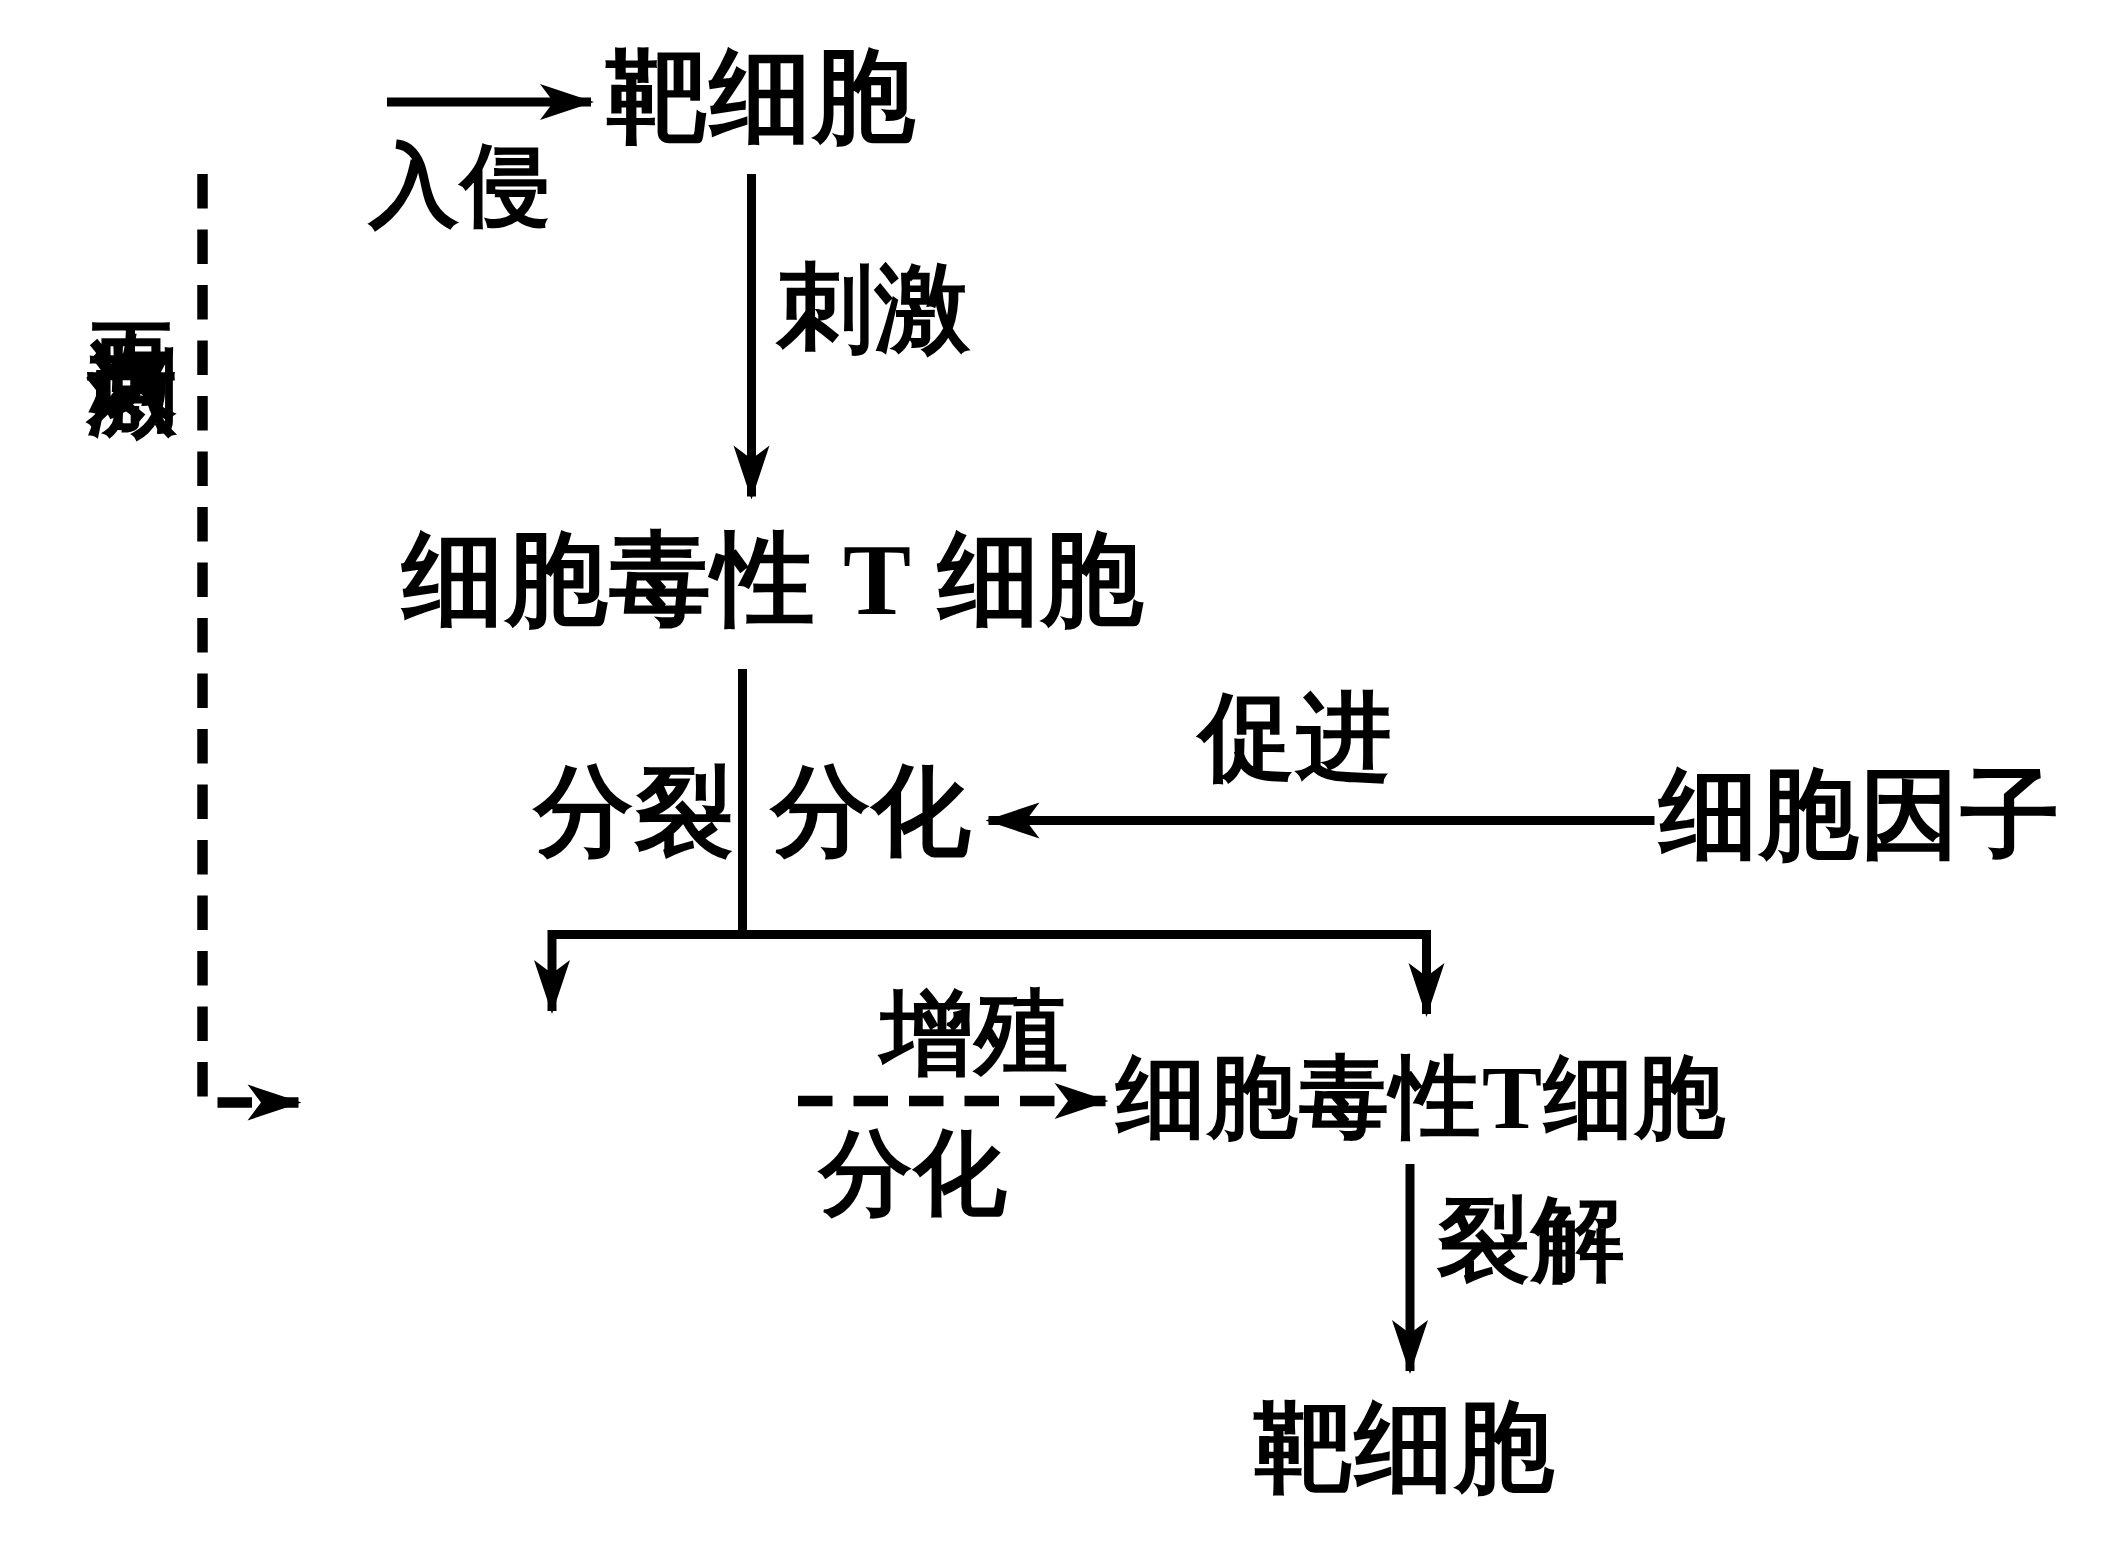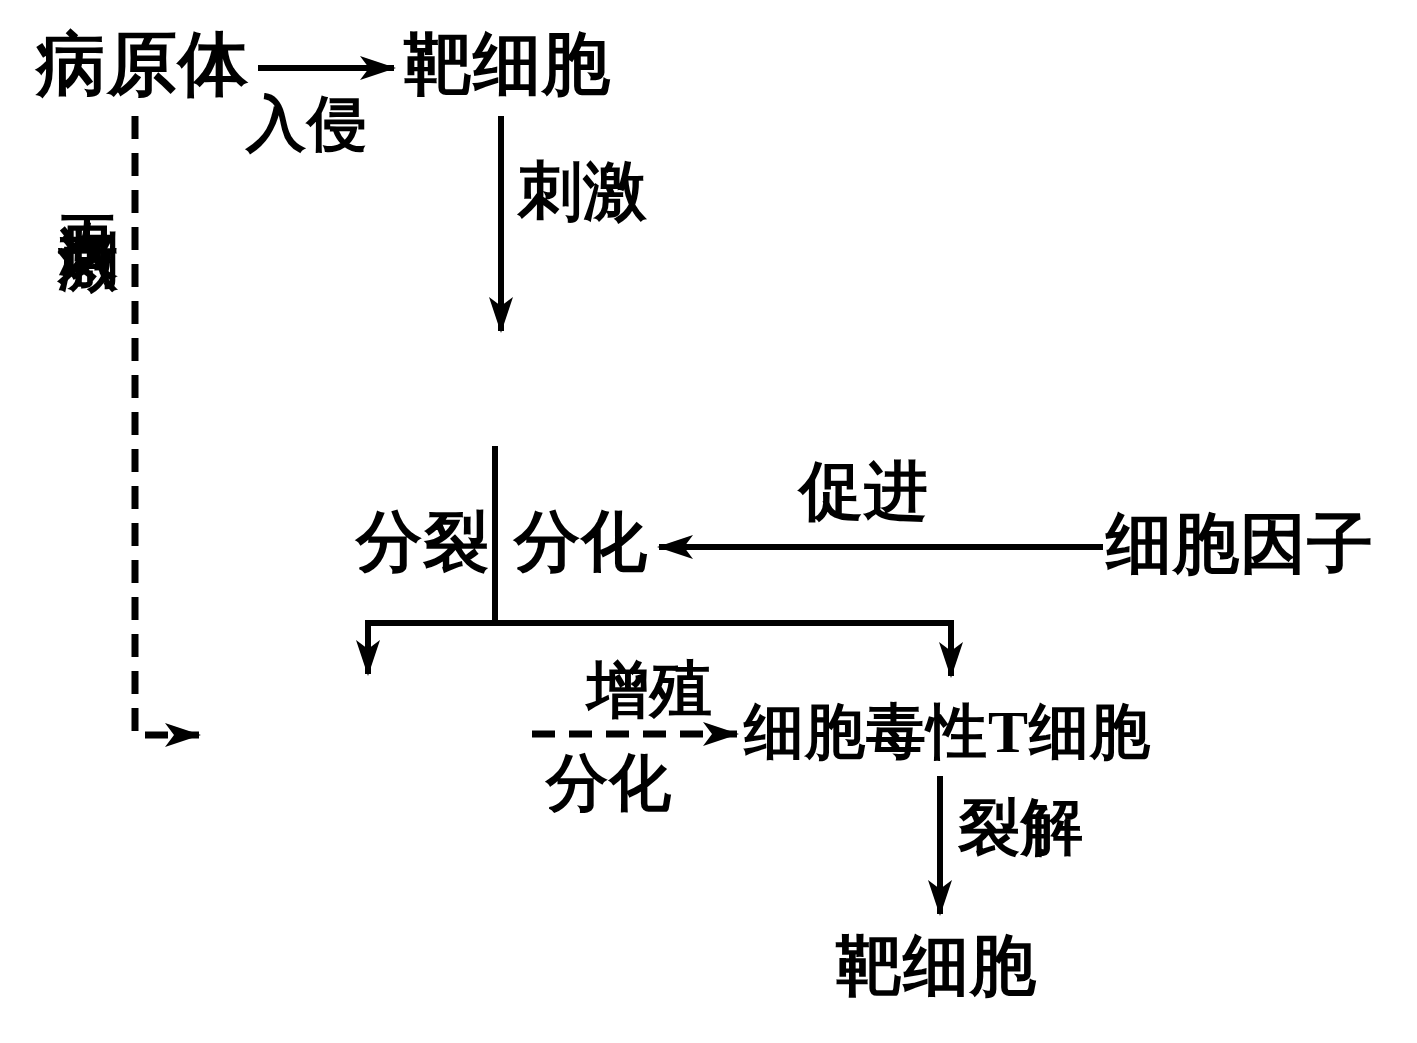--- a/index.html
+++ b/index.html
@@ -34,21 +34,21 @@
     writing-mode: vertical-rl;
     text-orientation: upright;
     letter-spacing: 6px;
     white-space: normal;
   }
   
   .pathogen            { left: 36px;   top: 30px;  font-size: 70px; }
   .target-cell-top     { left: 404px;  top: 30px;  font-size: 68px; }
   .invade              { left: 246px;  top: 94px;  font-size: 60px; }
   .re-stimulate        { left: 58px;   top: 168px; font-size: 60px; }
-  .stimulate           { left: 518px;  top: 160px; font-size: 64px; }
+  .stimulate           { left: 518px;  top: 174px; font-size: 64px; }
   .cytotoxic-primary   { left: 268px;  top: 352px; font-size: 68px; }
   .division            { left: 338px;  top: 509px; font-size: 66px; margin-left: 18px; }
   .differentiation     { left: 514px;  top: 509px; font-size: 66px; }
   .promote             { left: 799px;  top: 460px; font-size: 64px; }
   .cytokine            { left: 1106px; top: 511px; font-size: 66px; }
   .memory-t            { left: 213px;  top: 700px; font-size: 62px; }
   .proliferate         { left: 542px;  top: 659px; font-size: 62px; margin-left: 45px; }
   .differentiate-2     { left: 546px;  top: 752px; font-size: 62px; }
   .cytotoxic-effector  { left: 744px;  top: 702px; font-size: 60px; }
   .lyse                { left: 958px;  top: 796px; font-size: 62px; }
@@ -90,30 +90,30 @@
 
     <line class="stroke-solid" x1="1103" y1="547" x2="659" y2="547" marker-end="url(#ah)"></line>
 
     <line class="stroke-solid" x1="940" y1="776" x2="940" y2="914" marker-end="url(#ah)"></line>
 
     <path class="stroke-dashed" d="M135,116 L135,735 L199,735" marker-end="url(#ah)"></path>
 
     <line class="stroke-dashed" x1="532" y1="734" x2="737" y2="734" marker-end="url(#ah)"></line>
   </svg>
 
-  <div class="lbl pathogen">病原体</div>
 
   <div class="lbl target-cell-top">靶细胞</div>
 
   <div class="lbl invade">入侵</div>
 
   <div class="lbl vertical re-stimulate">再次刺激</div>
 
   <div class="lbl stimulate">刺激</div>
 
+  <div class="lbl cytotoxic-primary">细胞毒性 T 细胞</div>
 
   <div class="lbl division">分裂</div>
 
   <div class="lbl differentiation">分化</div>
 
   <div class="lbl cytokine">细胞因子</div>
 
   <div class="lbl promote">促进</div>
 
 

